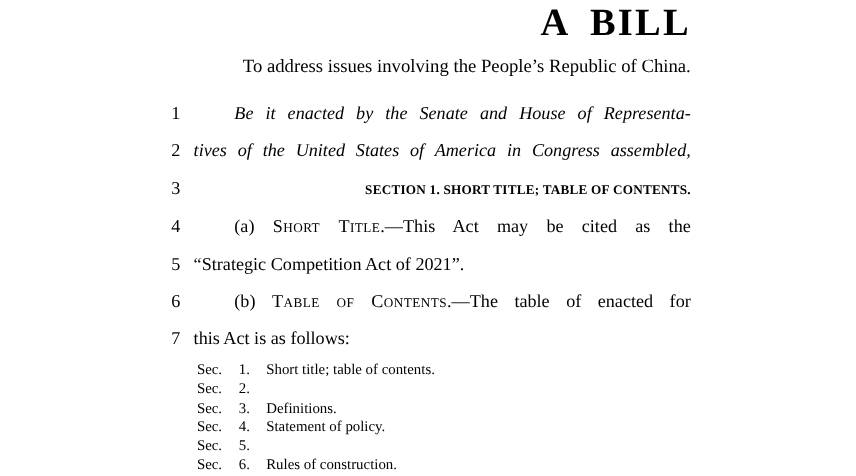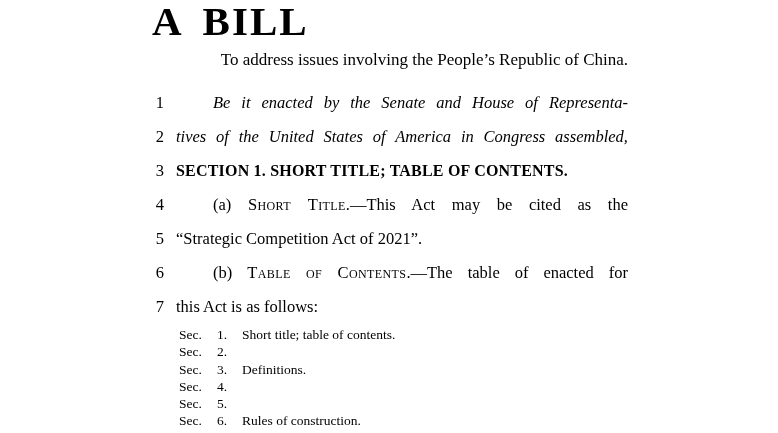--- a/index.html
+++ b/index.html
@@ -15,23 +15,23 @@
     width: 778px; height: 433px;
     background: #ffffff;
   }
   .doc-column {
     position: absolute;
     left: 152px; top: 0;
     width: 476px;
   }
   .bill-title {
     margin-top: 1px;
-    text-align: left;
+    text-align: right;
     font-weight: bold;
-    font-size: 41px;
+    font-size: 35px;
     line-height: 40px;
     letter-spacing: 2px;
     word-spacing: 9px;
   }
   .long-title {
     margin-top: 8px;
     text-align: right;
     font-size: 17px;
     line-height: 22px;
   }
@@ -52,22 +52,23 @@
   .text {
     flex: 1;
     margin-left: 12px;
     font-size: 16.5px;
   }
   .italic { font-style: italic; }
   .justify { text-align: justify; text-align-last: justify; }
   .indent { padding-left: 37px; }
   .heading {
     font-weight: bold;
-    font-size: 16px;
+    font-size: 12px;
     letter-spacing: 0.2px;
+    text-align: right;
   }
   .sc { font-variant: small-caps; letter-spacing: 0.4px; }
   .toc {
     margin-left: 27px;
     margin-top: 2px;
   }
   .toc-row {
     display: flex;
     align-items: center;
     font-size: 13.5px;
@@ -141,20 +142,21 @@
 
       <div class="toc-row">
         <span class="toc-label">Sec.</span>
         <span class="toc-num">3.</span>
         <span class="toc-title">Definitions.</span>
       </div>
 
       <div class="toc-row">
         <span class="toc-label">Sec.</span>
         <span class="toc-num">4.</span>
+        <span class="toc-title">Statement of policy.</span>
       </div>
 
       <div class="toc-row">
         <span class="toc-label">Sec.</span>
         <span class="toc-num">5.</span>
       </div>
 
       <div class="toc-row">
         <span class="toc-label">Sec.</span>
         <span class="toc-num">6.</span>

